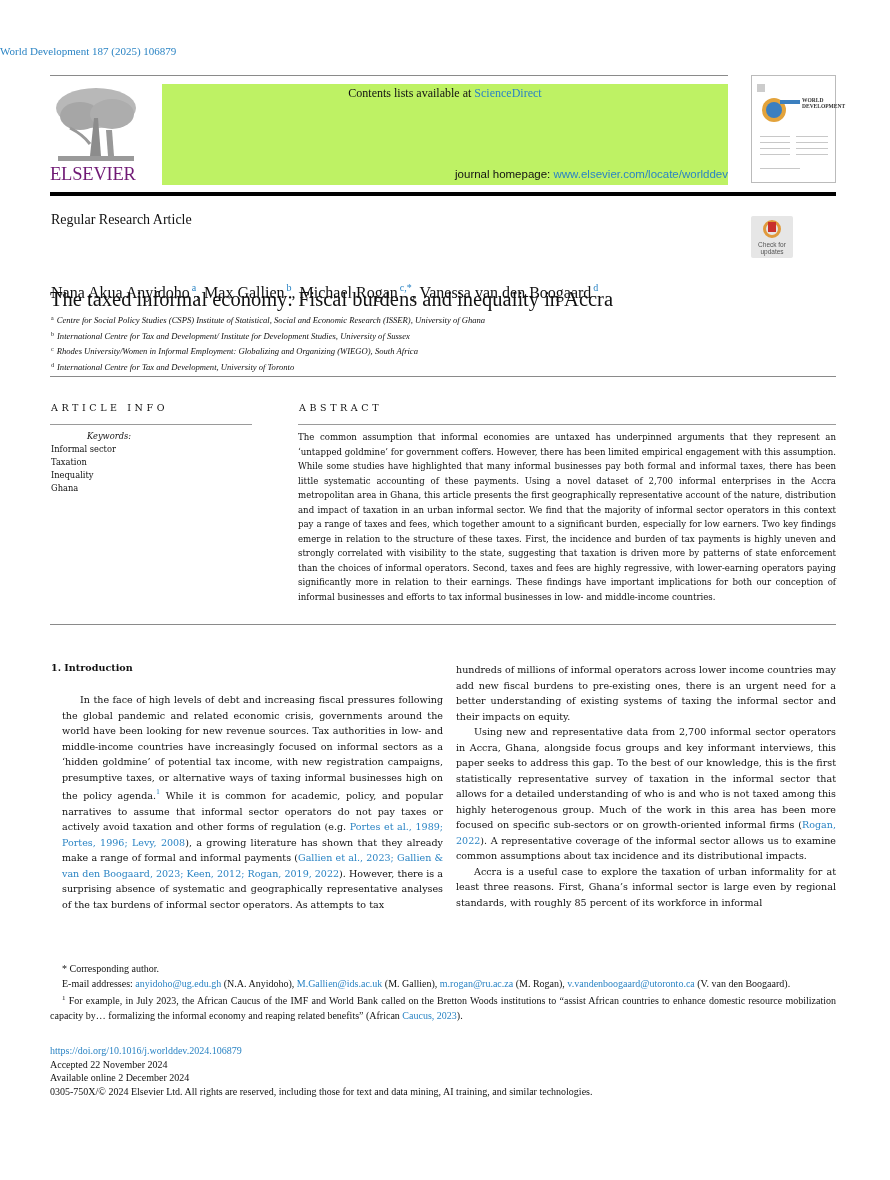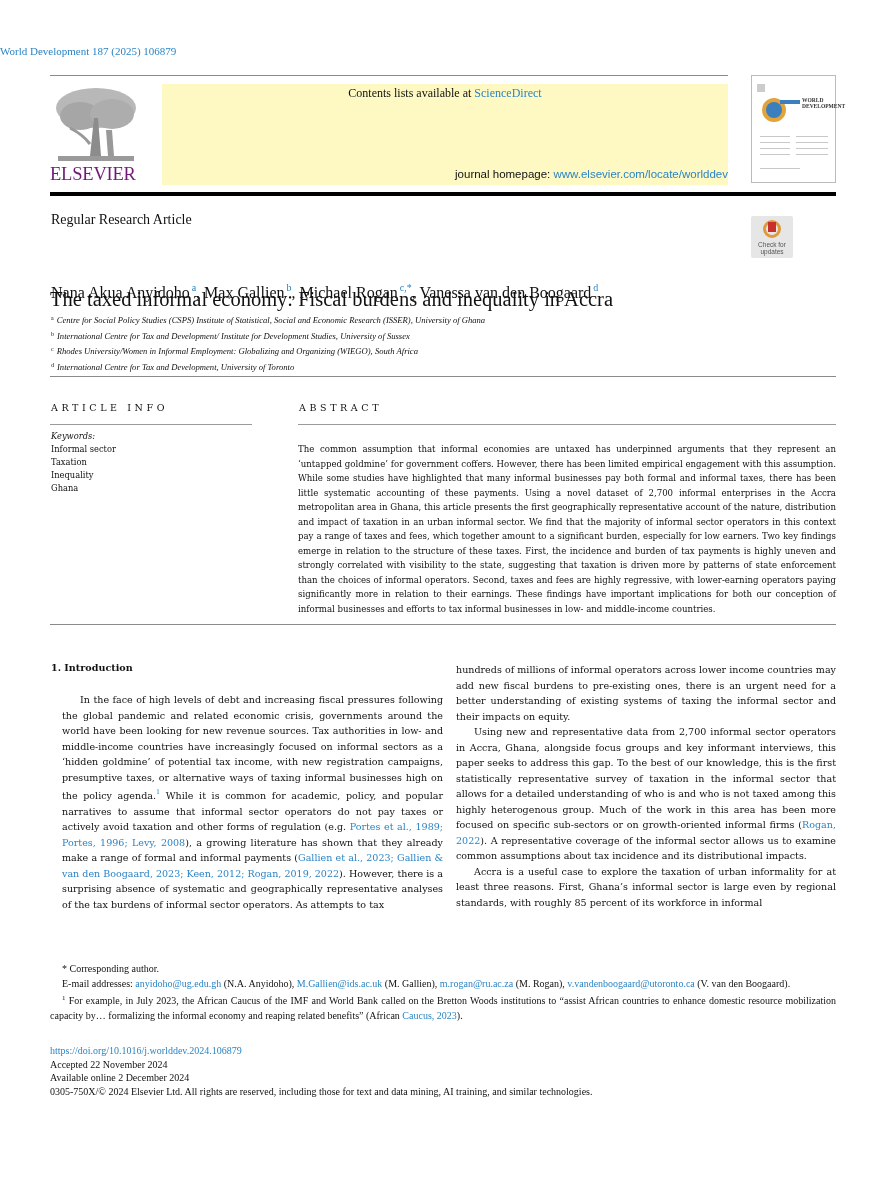--- a/index.html
+++ b/index.html
@@ -7,21 +7,21 @@
   body { position: relative; font-family: "DejaVu Serif", "Liberation Serif", serif; color: #111; }
   a, .link { color: #2b84c4; text-decoration: none; }
 
   #running-head { position: absolute; top: 45px; left: 0; width: 890px; text-align: left; font-family: "Liberation Serif", serif; font-size: 11px; color: #2b84c4; }
   #top-rule { position: absolute; top: 75px; left: 50px; width: 678px; height: 1px; background: #8a8a8a; }
 
   #elsevier-logo { position: absolute; top: 84px; left: 50px; width: 92px; height: 102px; }
   #elsevier-logo .tree { position: absolute; left: 4px; top: 0; width: 84px; height: 80px; }
   #elsevier-logo .wordmark { position: absolute; left: 0; top: 80px; width: 92px; text-align: left; font-family: "Liberation Serif", serif; font-size: 18.5px; color: #701a75; letter-spacing: -0.2px; }
 
-  #masthead { position: absolute; top: 84px; left: 162px; width: 566px; height: 101px; background: #fef9c3; }
+  #masthead { position: absolute; top: 84px; left: 162px; width: 566px; height: 101px; background: #bef264; }
   #masthead .contents { position: absolute; top: 2px; width: 100%; text-align: center; font-family: "Liberation Serif", serif; font-size: 12px; }
   #masthead .journal-title { position: absolute; top: 34px; width: 100%; text-align: center; font-family: "Liberation Serif", serif; font-size: 21px; }
   #masthead .homepage { position: absolute; top: 84px; width: 100%; text-align: right; font-family: "Liberation Sans", sans-serif; font-size: 11.5px; }
 
   #journal-cover { position: absolute; top: 75px; left: 751px; width: 85px; height: 108px; border: 1px solid #bbb; background: #fff; }
   #journal-cover .globe { position: absolute; left: 10px; top: 22px; width: 24px; height: 24px; border-radius: 50%; background: #e3a33b; }
   #journal-cover .globe-in { position: absolute; left: 14px; top: 26px; width: 16px; height: 16px; border-radius: 50%; background: #3b7fbf; }
   #journal-cover .arrow { position: absolute; left: 28px; top: 24px; width: 20px; height: 4px; background: #3b7fbf; }
   #journal-cover .wd { position: absolute; left: 50px; top: 21px; font-family: "Liberation Serif", serif; font-size: 5.5px; font-weight: bold; line-height: 6px; color: #333; }
   #journal-cover .line { position: absolute; height: 1px; background: #c8c8c8; }
@@ -41,23 +41,23 @@
   #affiliations { position: absolute; top: 312px; left: 51px; font-family: "Liberation Serif", serif; font-size: 8.6px; font-style: italic; line-height: 13.5px; }
   #affiliations sup { font-style: normal; font-size: 6px; vertical-align: 3px; margin-right: 3px; }
 
   #mid-rule { position: absolute; top: 376px; left: 50px; width: 786px; height: 1px; background: #8a8a8a; }
 
   .sec-head { position: absolute; top: 402px; font-family: "DejaVu Serif", serif; font-size: 9.5px; letter-spacing: 3.6px; }
   #info-rule { position: absolute; top: 424px; left: 50px; width: 202px; height: 1px; background: #9a9a9a; }
   #abs-rule { position: absolute; top: 424px; left: 298px; width: 538px; height: 1px; background: #9a9a9a; }
 
   #keywords { position: absolute; top: 430px; left: 51px; font-family: "DejaVu Serif", serif; font-size: 8.3px; line-height: 13px; }
-  #keywords .kw-label { font-style: italic; }
+  #keywords .kw-label { font-style: italic; margin-left: 36px; }
 
-  #abstract-text { position: absolute; top: 430px; left: 298px; width: 538px; font-family: "DejaVu Serif", serif; font-size: 8.6px; line-height: 14.5px; text-align: justify; margin-top: 12px; }
+  #abstract-text { position: absolute; top: 430px; left: 298px; width: 538px; font-family: "DejaVu Serif", serif; font-size: 8.6px; line-height: 14.5px; text-align: justify; }
 
   #abs-bottom-rule { position: absolute; top: 624px; left: 50px; width: 786px; height: 1px; background: #8a8a8a; }
 
   #intro-heading { position: absolute; top: 662px; left: 51px; font-family: "DejaVu Serif", serif; font-weight: bold; font-size: 9.6px; }
   .col { position: absolute; font-family: "DejaVu Serif", serif; font-size: 9.55px; line-height: 15.5px; text-align: justify; hyphens: auto; }
   #col-left { top: 692px; left: 50px; width: 381px; margin-left: 12px; }
   #col-right { top: 662px; left: 456px; width: 380px; }
   .col p { text-indent: 18px; }
   .col p.no-indent { text-indent: 0; }
   .col sup { color: #2b84c4; font-size: 6.5px; vertical-align: 5px; }

